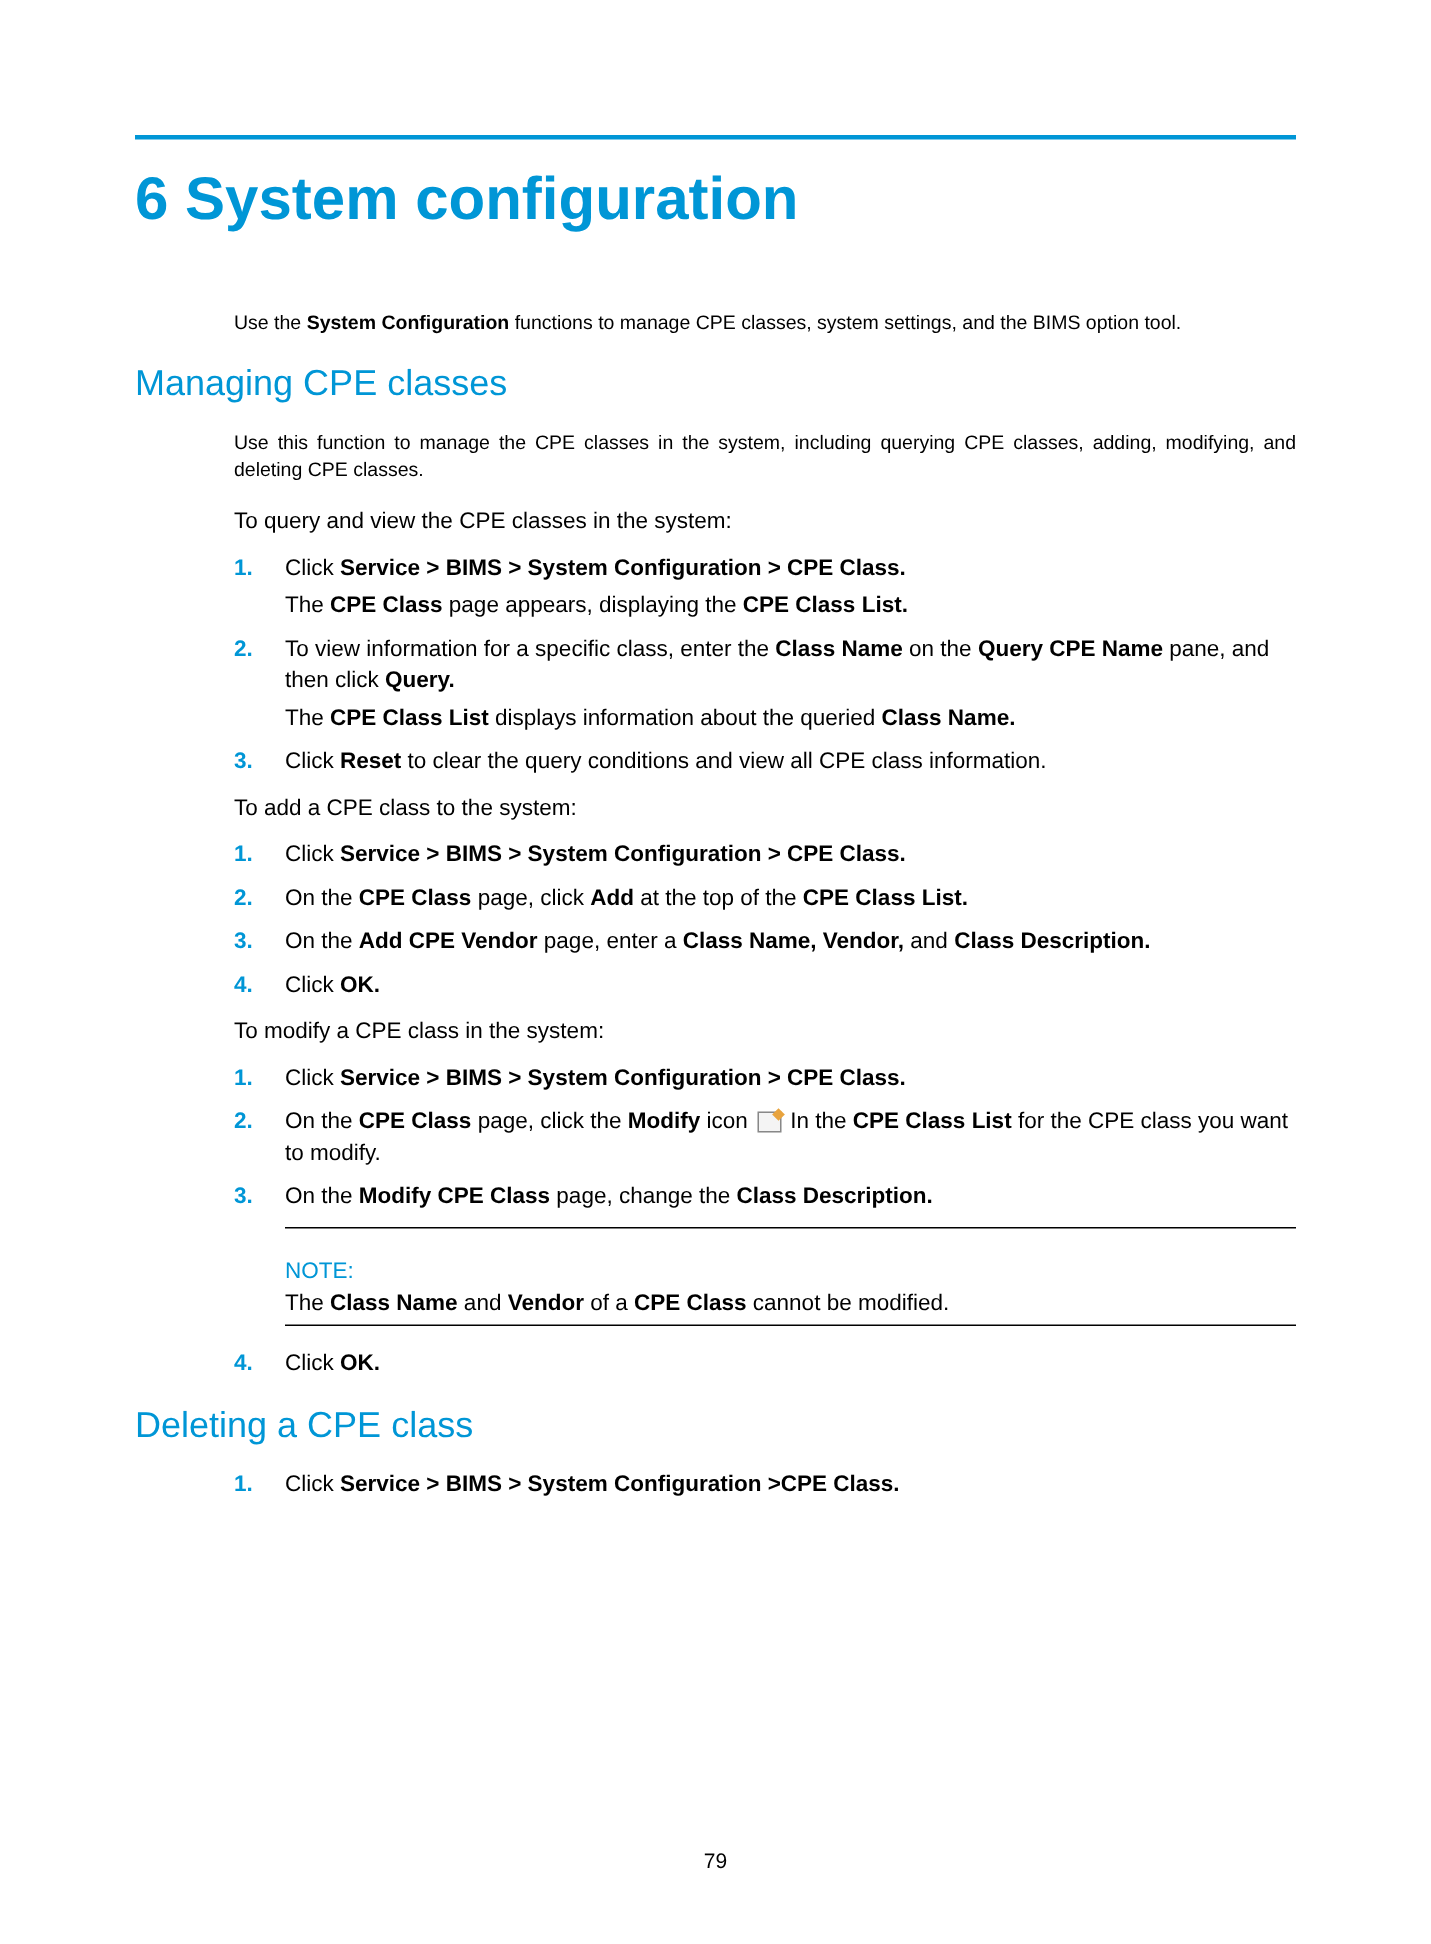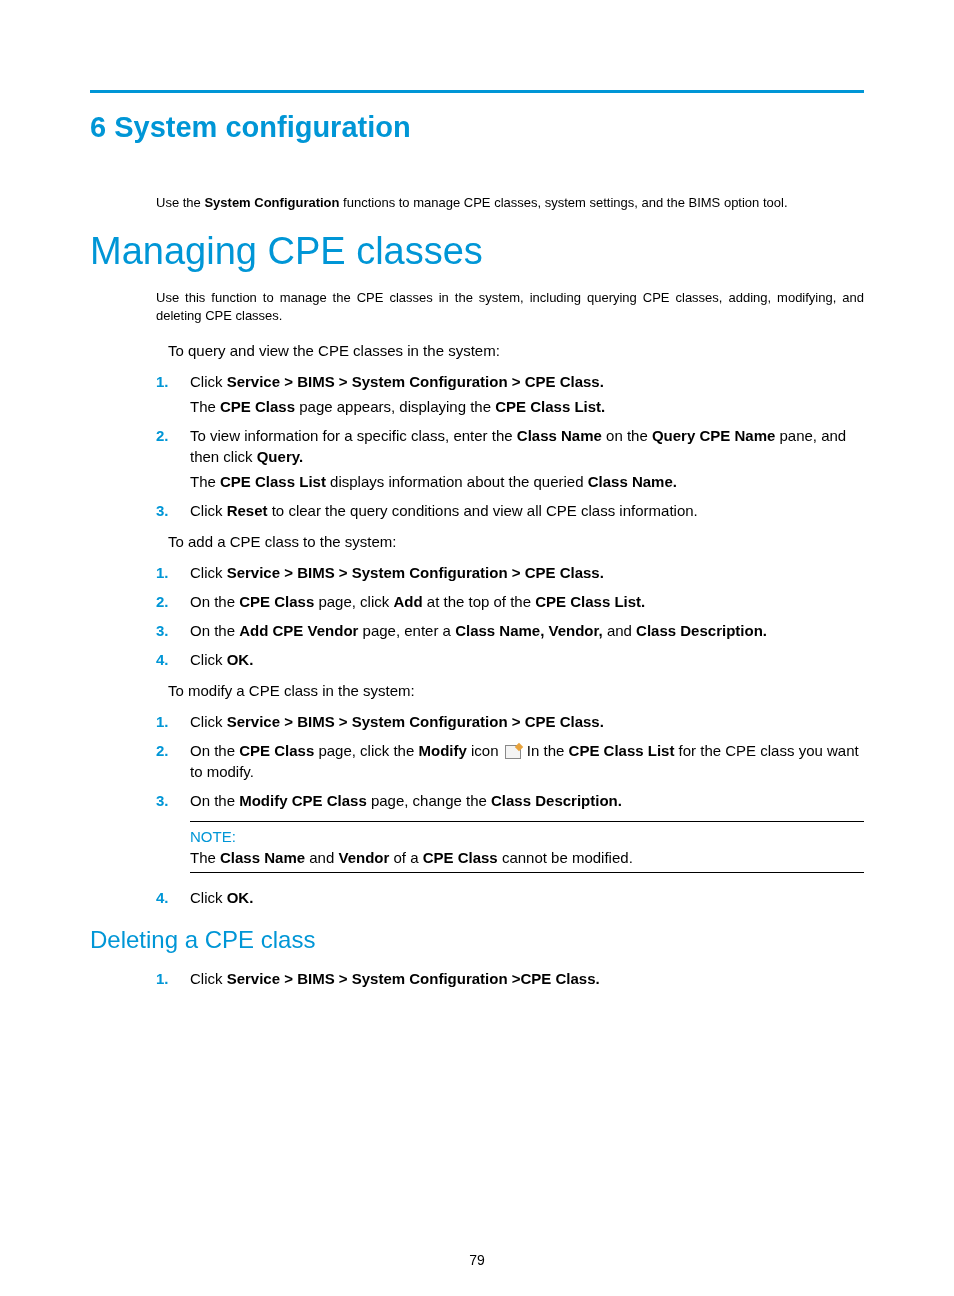--- a/index.html
+++ b/index.html
@@ -15,28 +15,28 @@
     box-sizing: border-box;
     padding: 90px 90px 0 90px;
     position: relative;
   }
   .top-rule {
     border-top: 3px solid #0096d6;
     margin-bottom: 18px;
   }
   h1.chapter {
     color: #0096d6;
-    font-size: 29px;
+    font-size: 40px;
     font-weight: bold;
     margin: 0 0 50px 0;
     font-family: Arial, Helvetica, sans-serif;
   }
   h2.section {
     color: #0096d6;
-    font-size: 38px;
+    font-size: 24px;
     font-weight: normal;
     margin: 18px 0 16px 0;
   }
   h3.subsection {
     color: #0096d6;
     font-size: 24px;
     font-weight: normal;
     margin: 18px 0 14px 0;
   }
   .body-indent {
@@ -44,21 +44,21 @@
   }
   p.body {
     font-size: 13px;
     line-height: 1.4;
     margin: 0 0 14px 0;
     text-align: justify;
   }
   p.lead {
     font-size: 15px;
     line-height: 1.4;
-    margin: 0 0 10px 12px;
+    margin: 0 0 10px 0;
   }
   ol.steps {
     list-style: none;
     padding: 0;
     margin: 0 0 10px 0;
     font-size: 15px;
   }
   ol.steps > li {
     display: flex;
     align-items: flex-start;
@@ -74,31 +74,31 @@
   ol.steps > li .step-body {
     flex: 1;
   }
   .step-sub {
     margin-top: 4px;
   }
   .note-box {
     margin: 8px 0 14px 34px;
     border-top: 1px solid #000;
     border-bottom: 1px solid #000;
-    padding: 6px 0 6px 0;
+    padding: 20px 0 6px 0;
     font-size: 15px;
   }
   .note-label {
     color: #0096d6;
     font-size: 15px;
     margin-bottom: 4px;
   }
   .page-num {
     position: absolute;
-    bottom: 28px;
+    bottom: 48px;
     left: 0;
     right: 0;
     text-align: center;
     font-size: 14px;
   }
   .inline-icon {
     display: inline-block;
     width: 14px;
     height: 12px;
     vertical-align: middle;

